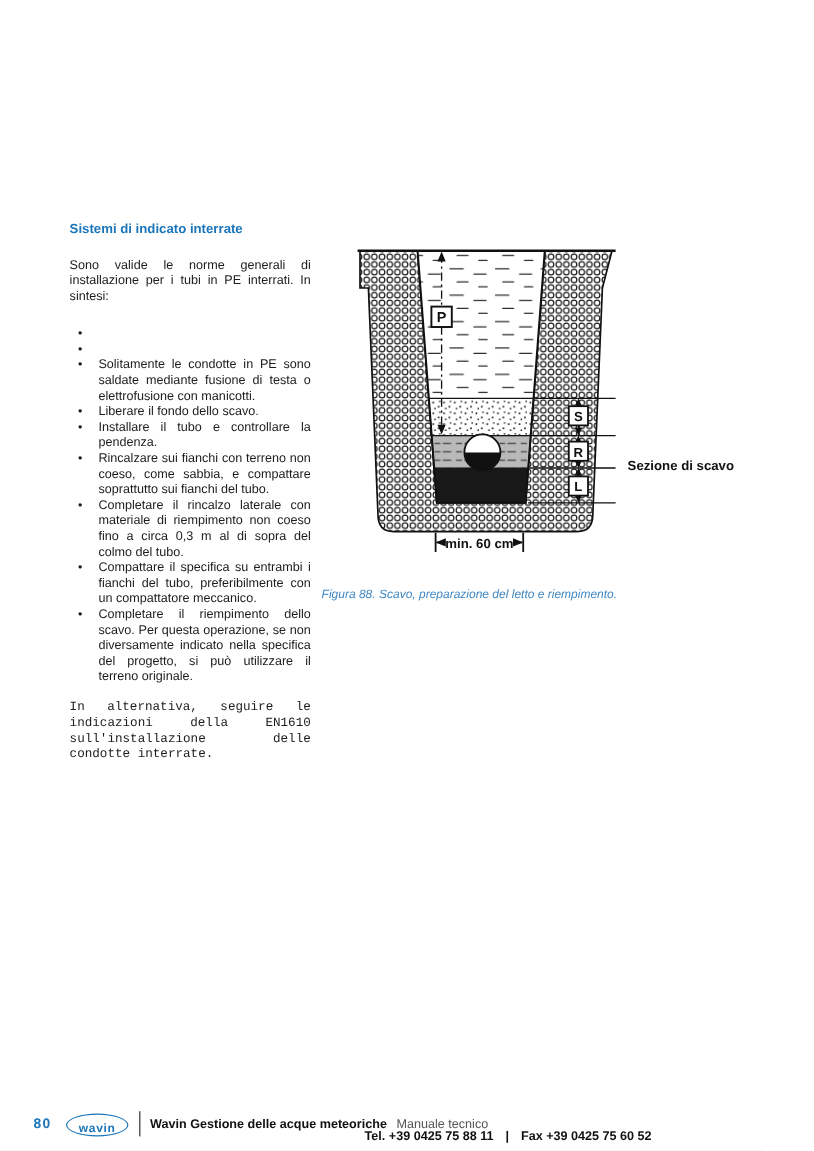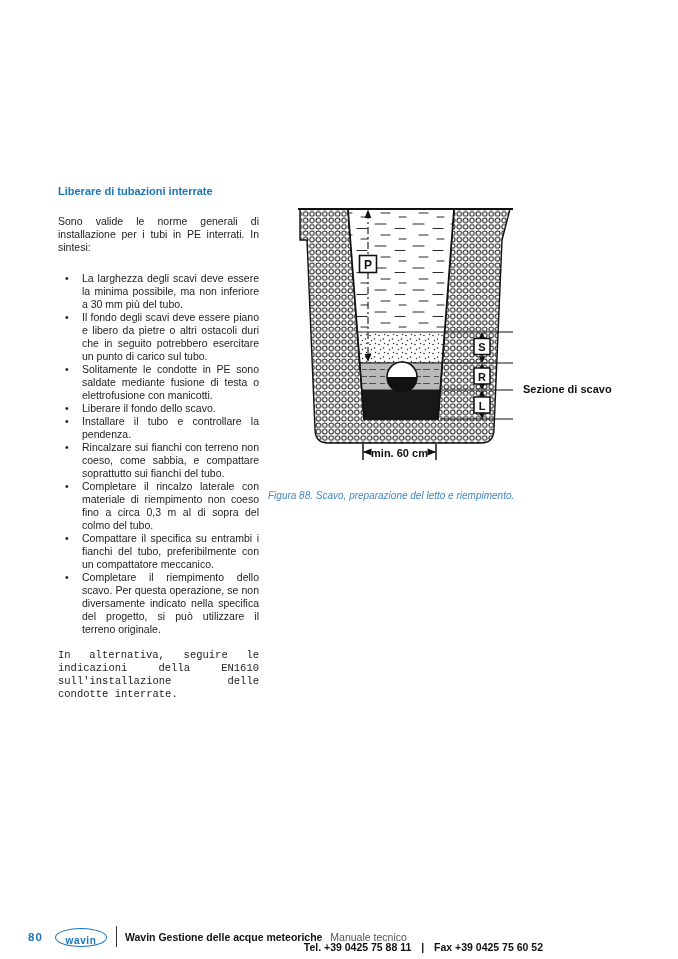--- a/index.html
+++ b/index.html
@@ -51,30 +51,28 @@
   .brand .r{font-weight:normal;color:#555;margin-left:5px;}
   .contact{position:absolute;right:27px;top:16px;font-weight:bold;color:#111;white-space:nowrap;}
   .contact .sep{margin:0 7px;}
 </style>
 </head>
 <body>
 
 <div class="page">
 
   <div class="col">
-    <h1 class="heading">Liberare di tubazioni interrate</h1>
+    <h1 class="heading">Sistemi di indicato interrate</h1>
     <p class="intro">Sono valide le norme generali di installazione per i tubi in PE interrati. In sintesi:</p>
     <ul class="bullets">
       <li>
           <span class="marker">•</span>
-          <span class="btext">La larghezza degli scavi deve essere la minima possibile, ma non inferiore a 30 mm più del tubo.</span>
-        </li>
-      <li>
-          <span class="marker">•</span>
-          <span class="btext">Il fondo degli scavi deve essere piano e libero da pietre o altri ostacoli duri che in seguito potrebbero esercitare un punto di carico sul tubo.</span>
+        </li>
+      <li>
+          <span class="marker">•</span>
         </li>
       <li>
           <span class="marker">•</span>
           <span class="btext">Solitamente le condotte in PE sono saldate mediante fusione di testa o elettrofusione con manicotti.</span>
         </li>
       <li>
           <span class="marker">•</span>
           <span class="btext">Liberare il fondo dello scavo.</span>
         </li>
       <li>

